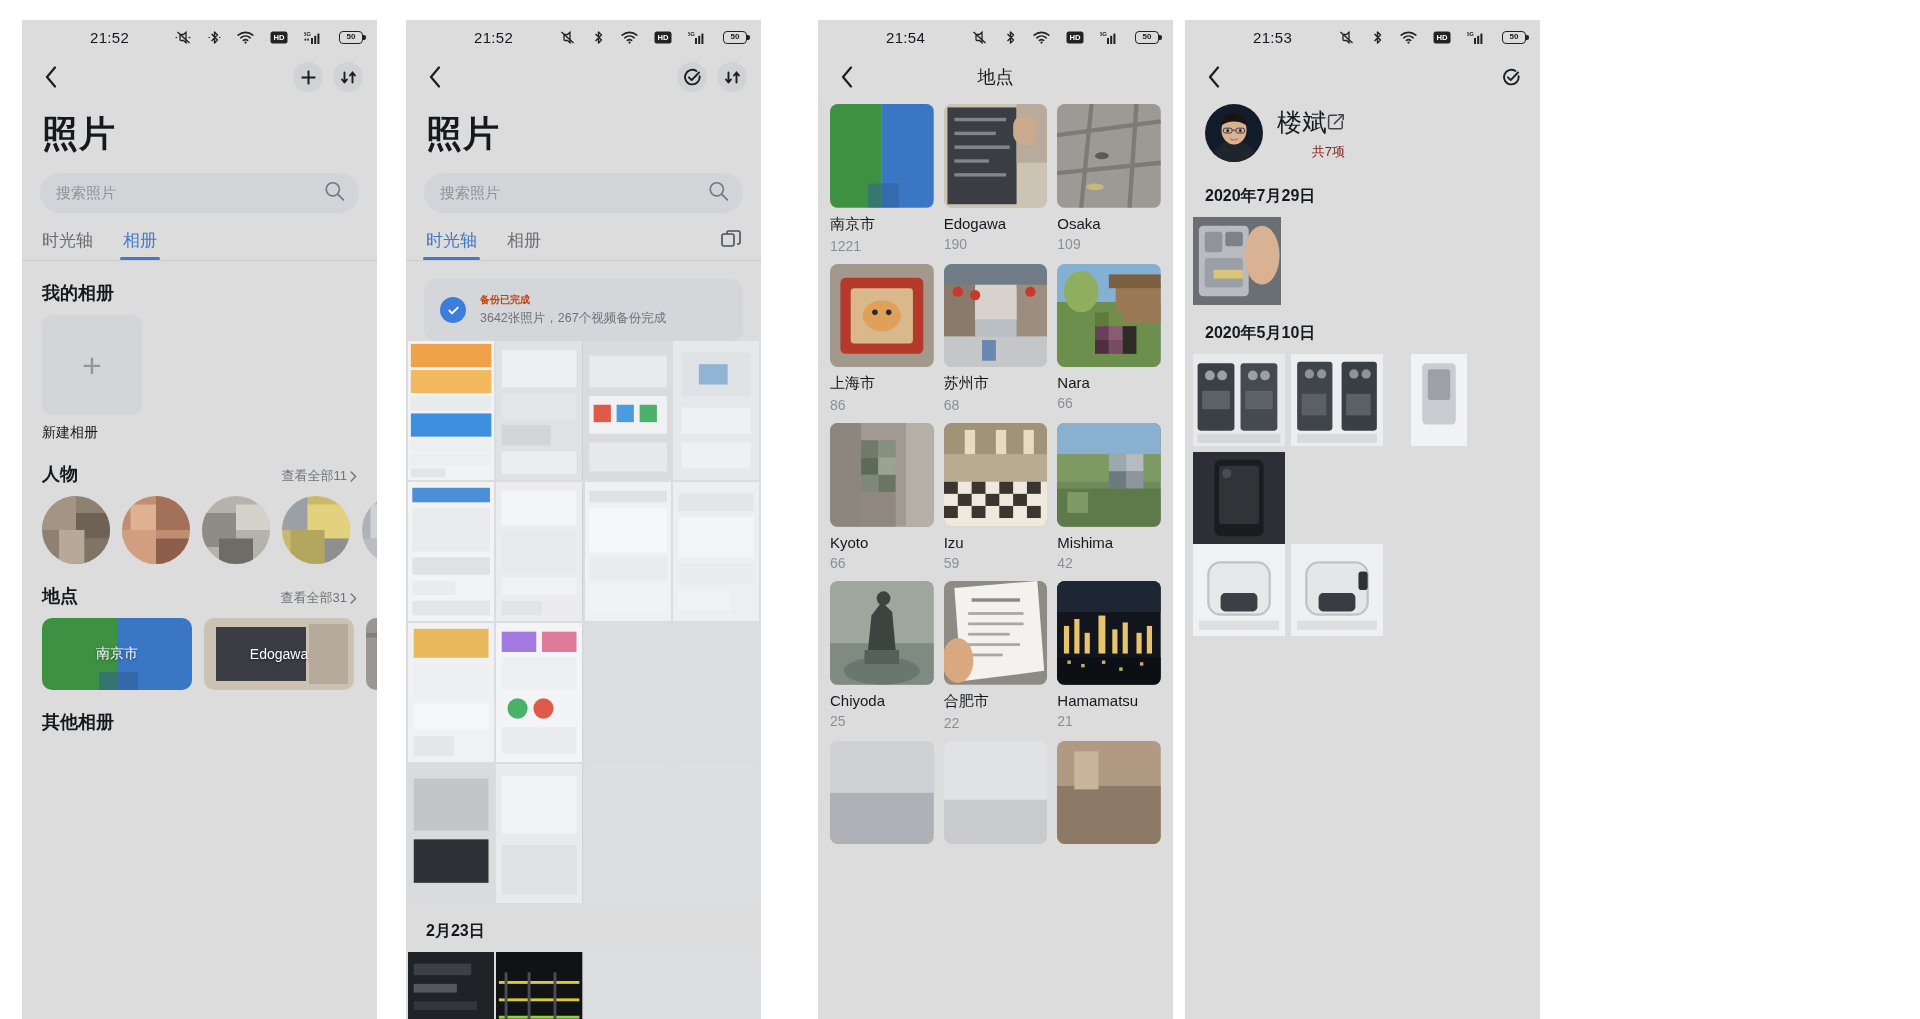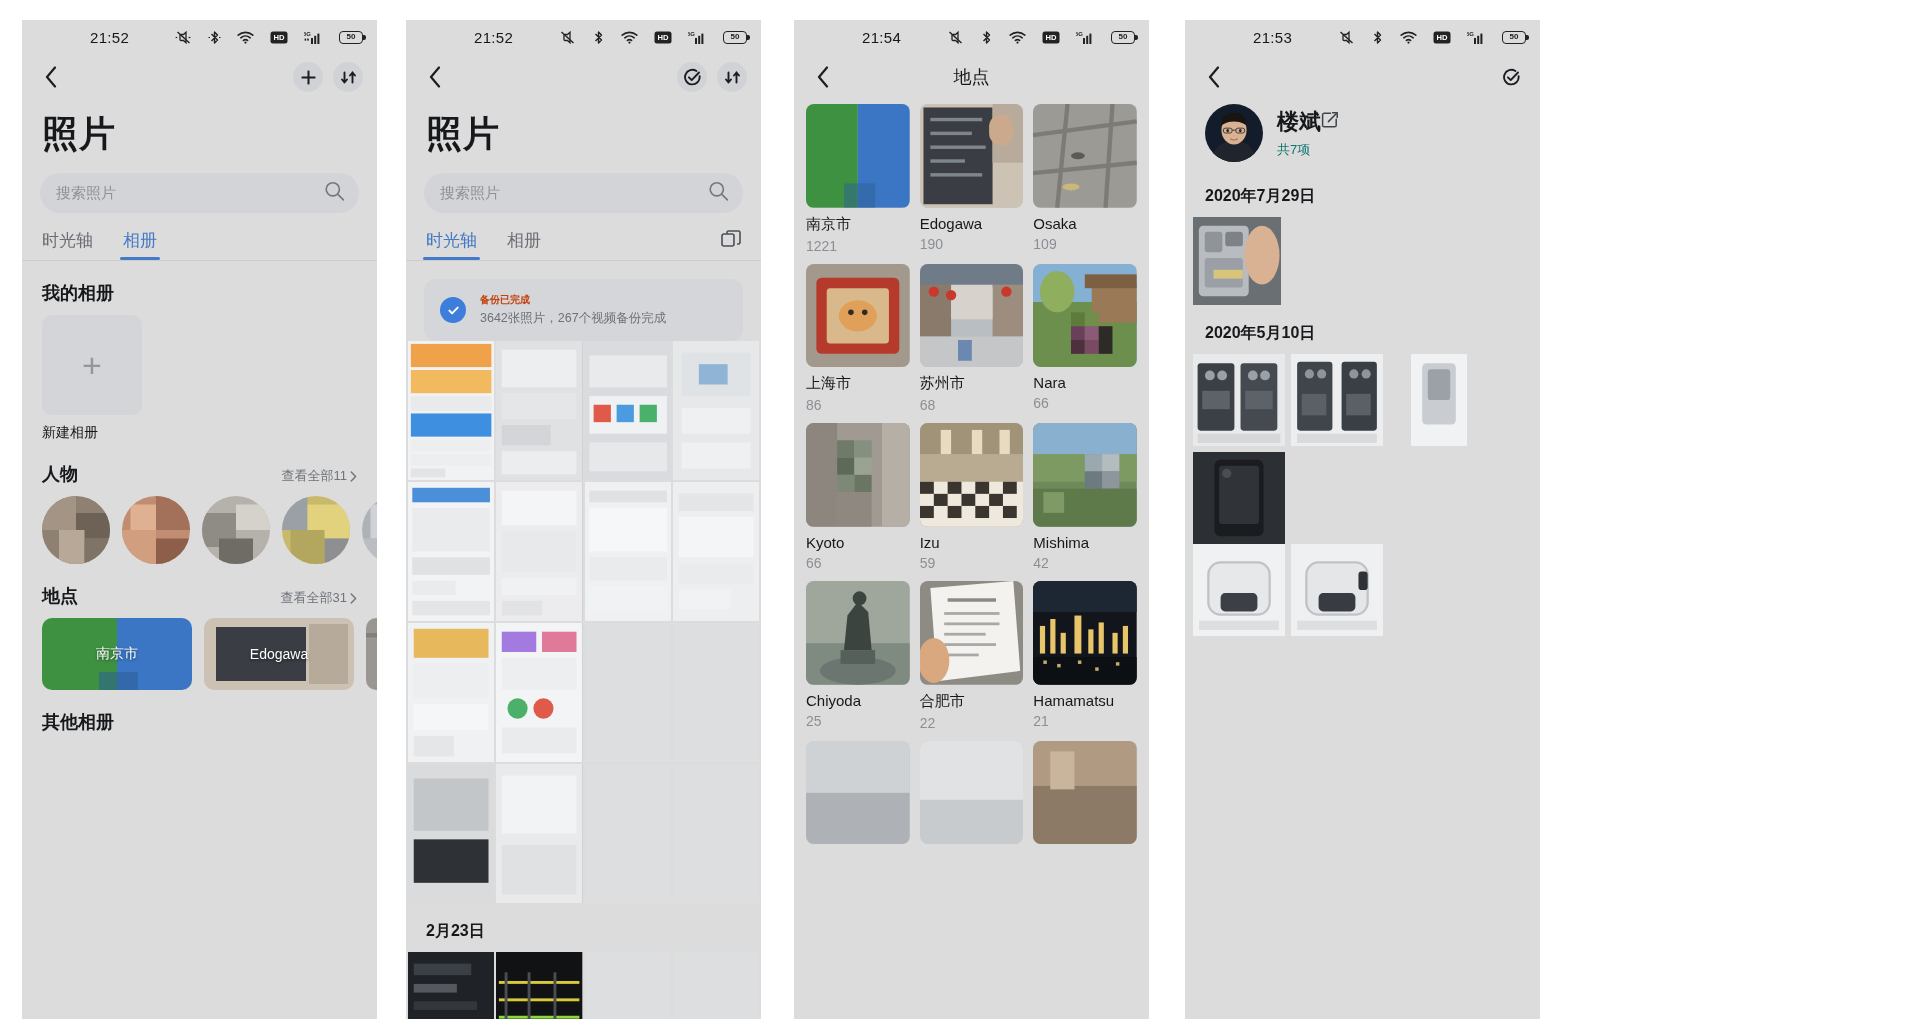--- a/index.html
+++ b/index.html
@@ -15,21 +15,21 @@
   .phone {
     position: absolute;
     top: 20px;
     width: 355px;
     height: 1000px;
     background: #dcdcdc;
     overflow: hidden;
   }
   #panel1 { left: 22px; }
   #panel2 { left: 406px; }
-  #panel3 { left: 794px; }
+  #panel3 { left: 818px; }
   #panel4 { left: 1185px; }
 
   
   .statusbar {
     height: 34px;
     display: flex;
     align-items: center;
     padding: 0 16px;
     position: relative;
   }
@@ -154,22 +154,22 @@
 
   
   .pgrid { display:grid; grid-template-columns: repeat(3,1fr); gap: 10px; padding: 4px 12px 0 12px;}
   .pcard .thumb { width:100%; aspect-ratio:1/1; border-radius:8px; overflow:hidden; background:#c8cacd;}
   .pcard .pname { font-size:15px; color:#16181b; margin-top:7px; white-space:nowrap; overflow:hidden;}
   .pcard .pcount { font-size:14px; color:#8b8f95; margin-top:4px;}
 
   
   .person-head { display:flex; align-items:center; gap:14px; padding: 4px 20px 6px 20px; }
   .person-head .avatar { width: 58px; height:58px; border-radius:50%; overflow:hidden; flex:0 0 auto;}
-  .person-head .pname { font-size: 22px; font-weight:700; color:#16181b; display:flex; align-items:center; }
-  .person-head .psub { font-size: 13px; color:#0f766e; margin-top:4px;}
+  .person-head .pname { font-size: 25px; font-weight:400; color:#16181b; display:flex; align-items:center; }
+  .person-head .psub { font-size: 13px; color:#7f1d1d; margin-top:4px;text-align:right;}
 
   .prow { display:flex; gap:6px; padding: 0 8px; flex-wrap:wrap; }
 
   
   .img { width:100%; height:100%; display:block; }
   .mos { image-rendering: pixelated; }
 </style>
 </head>
 <body>
 

